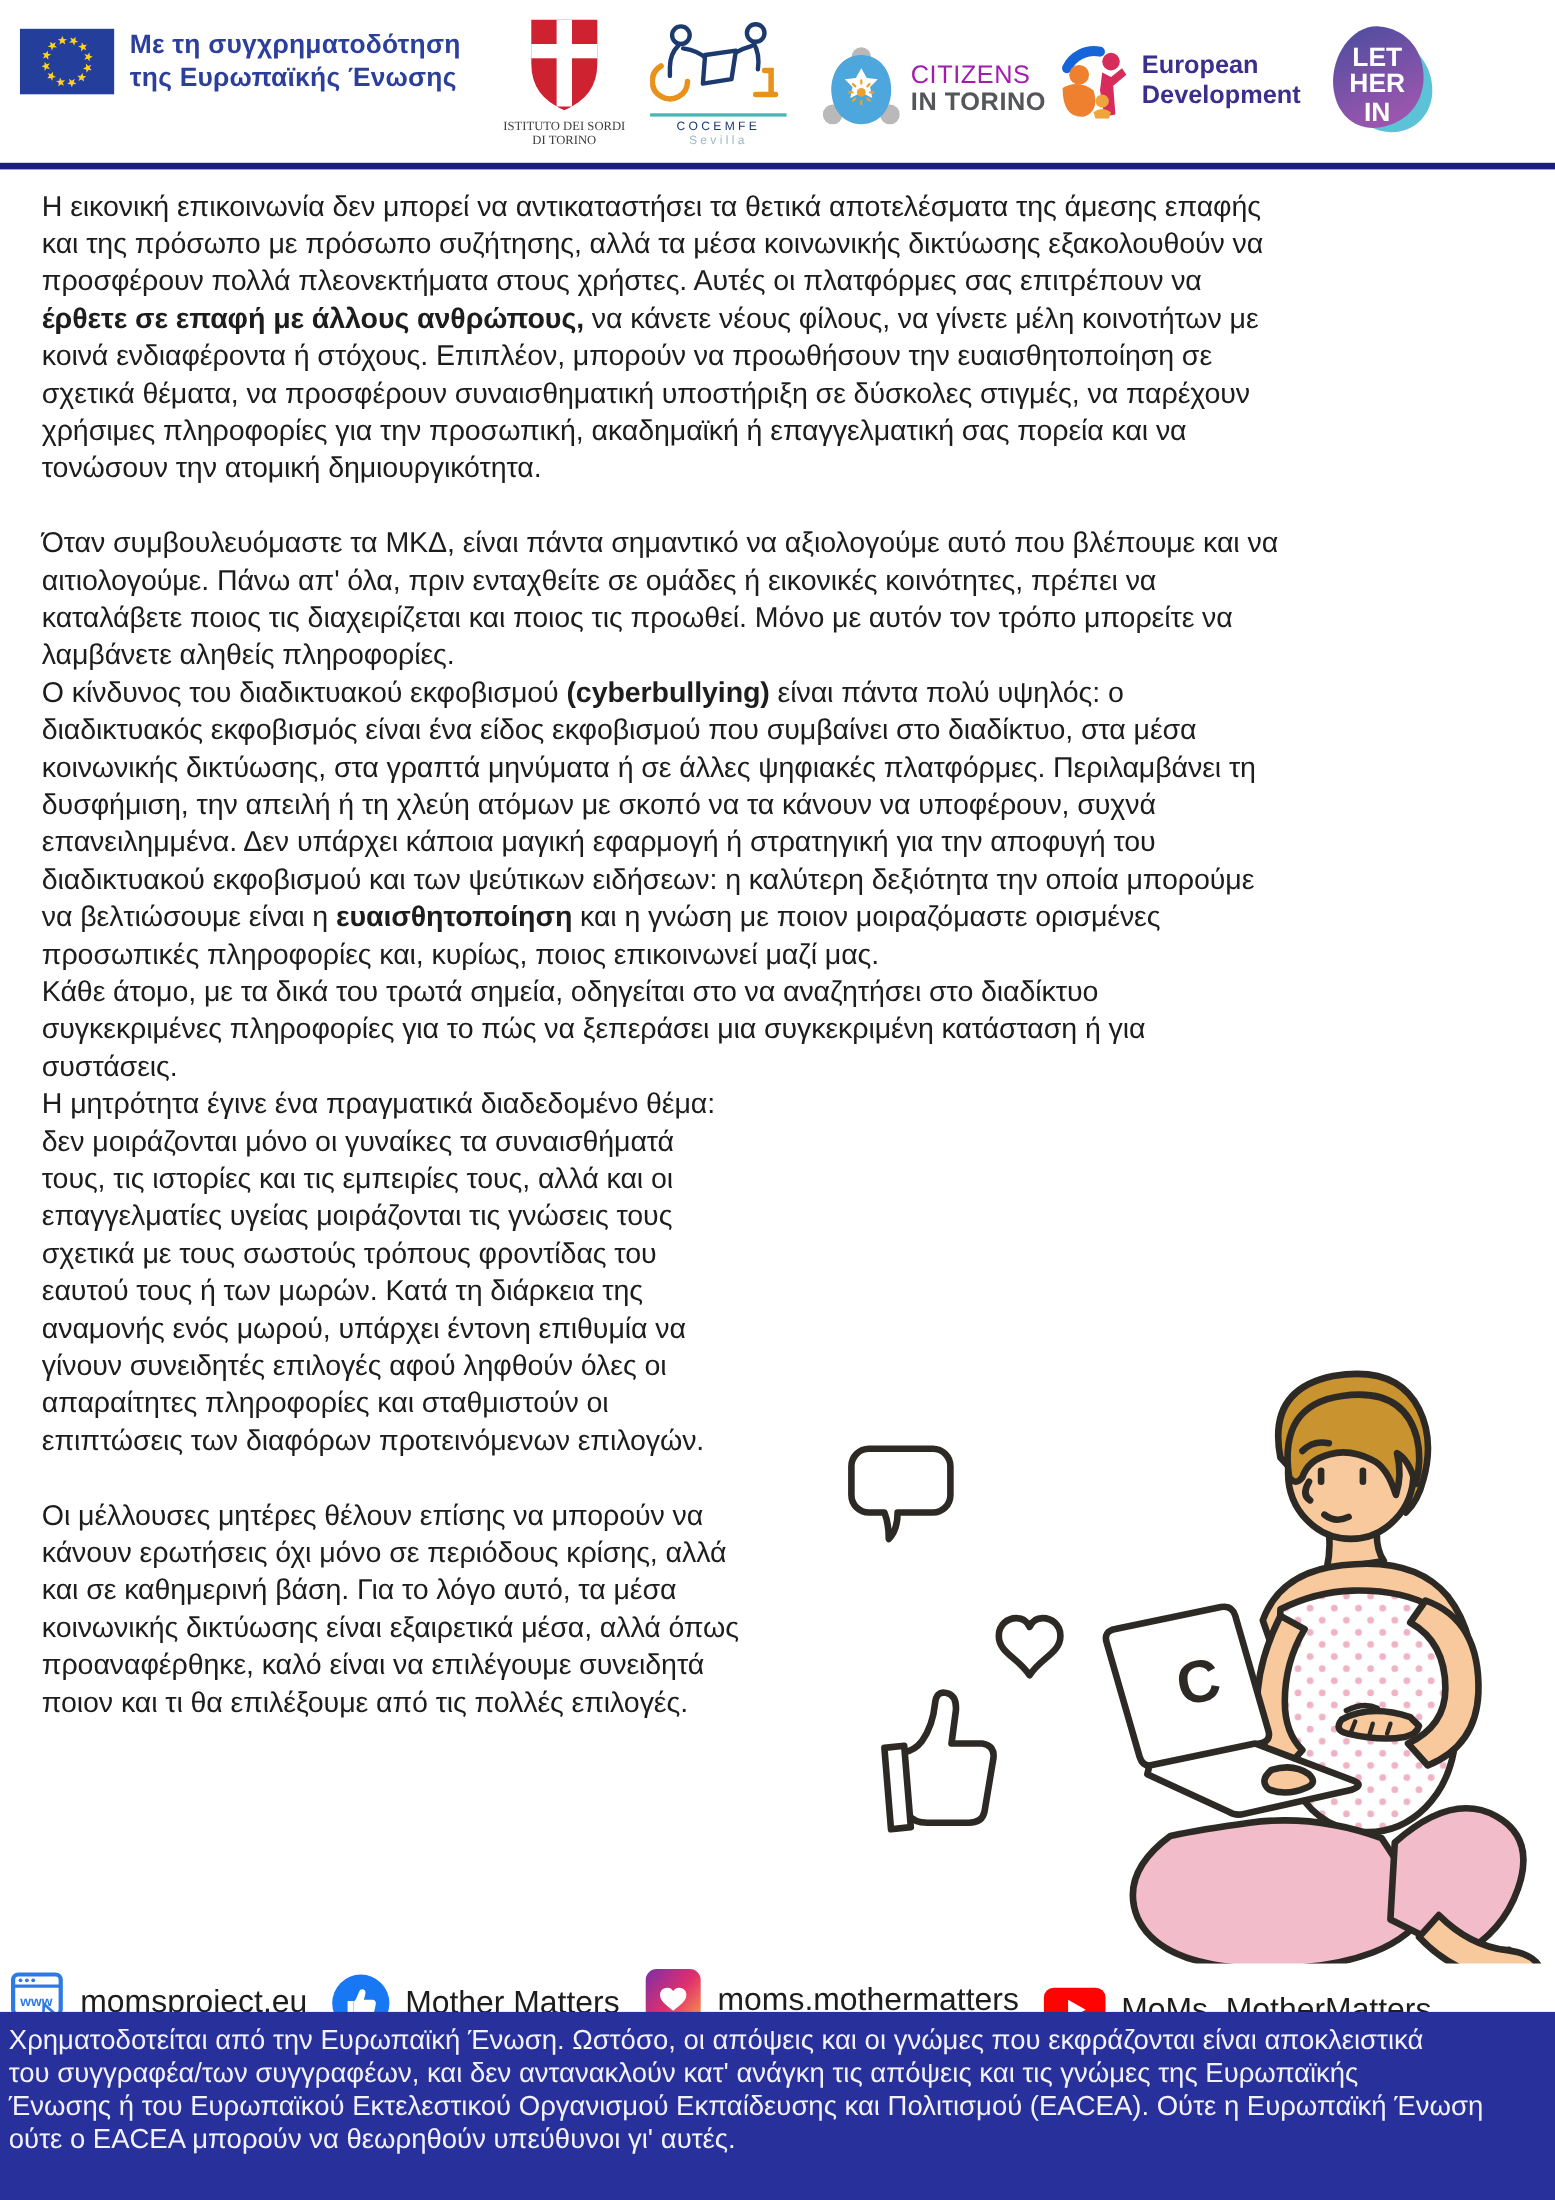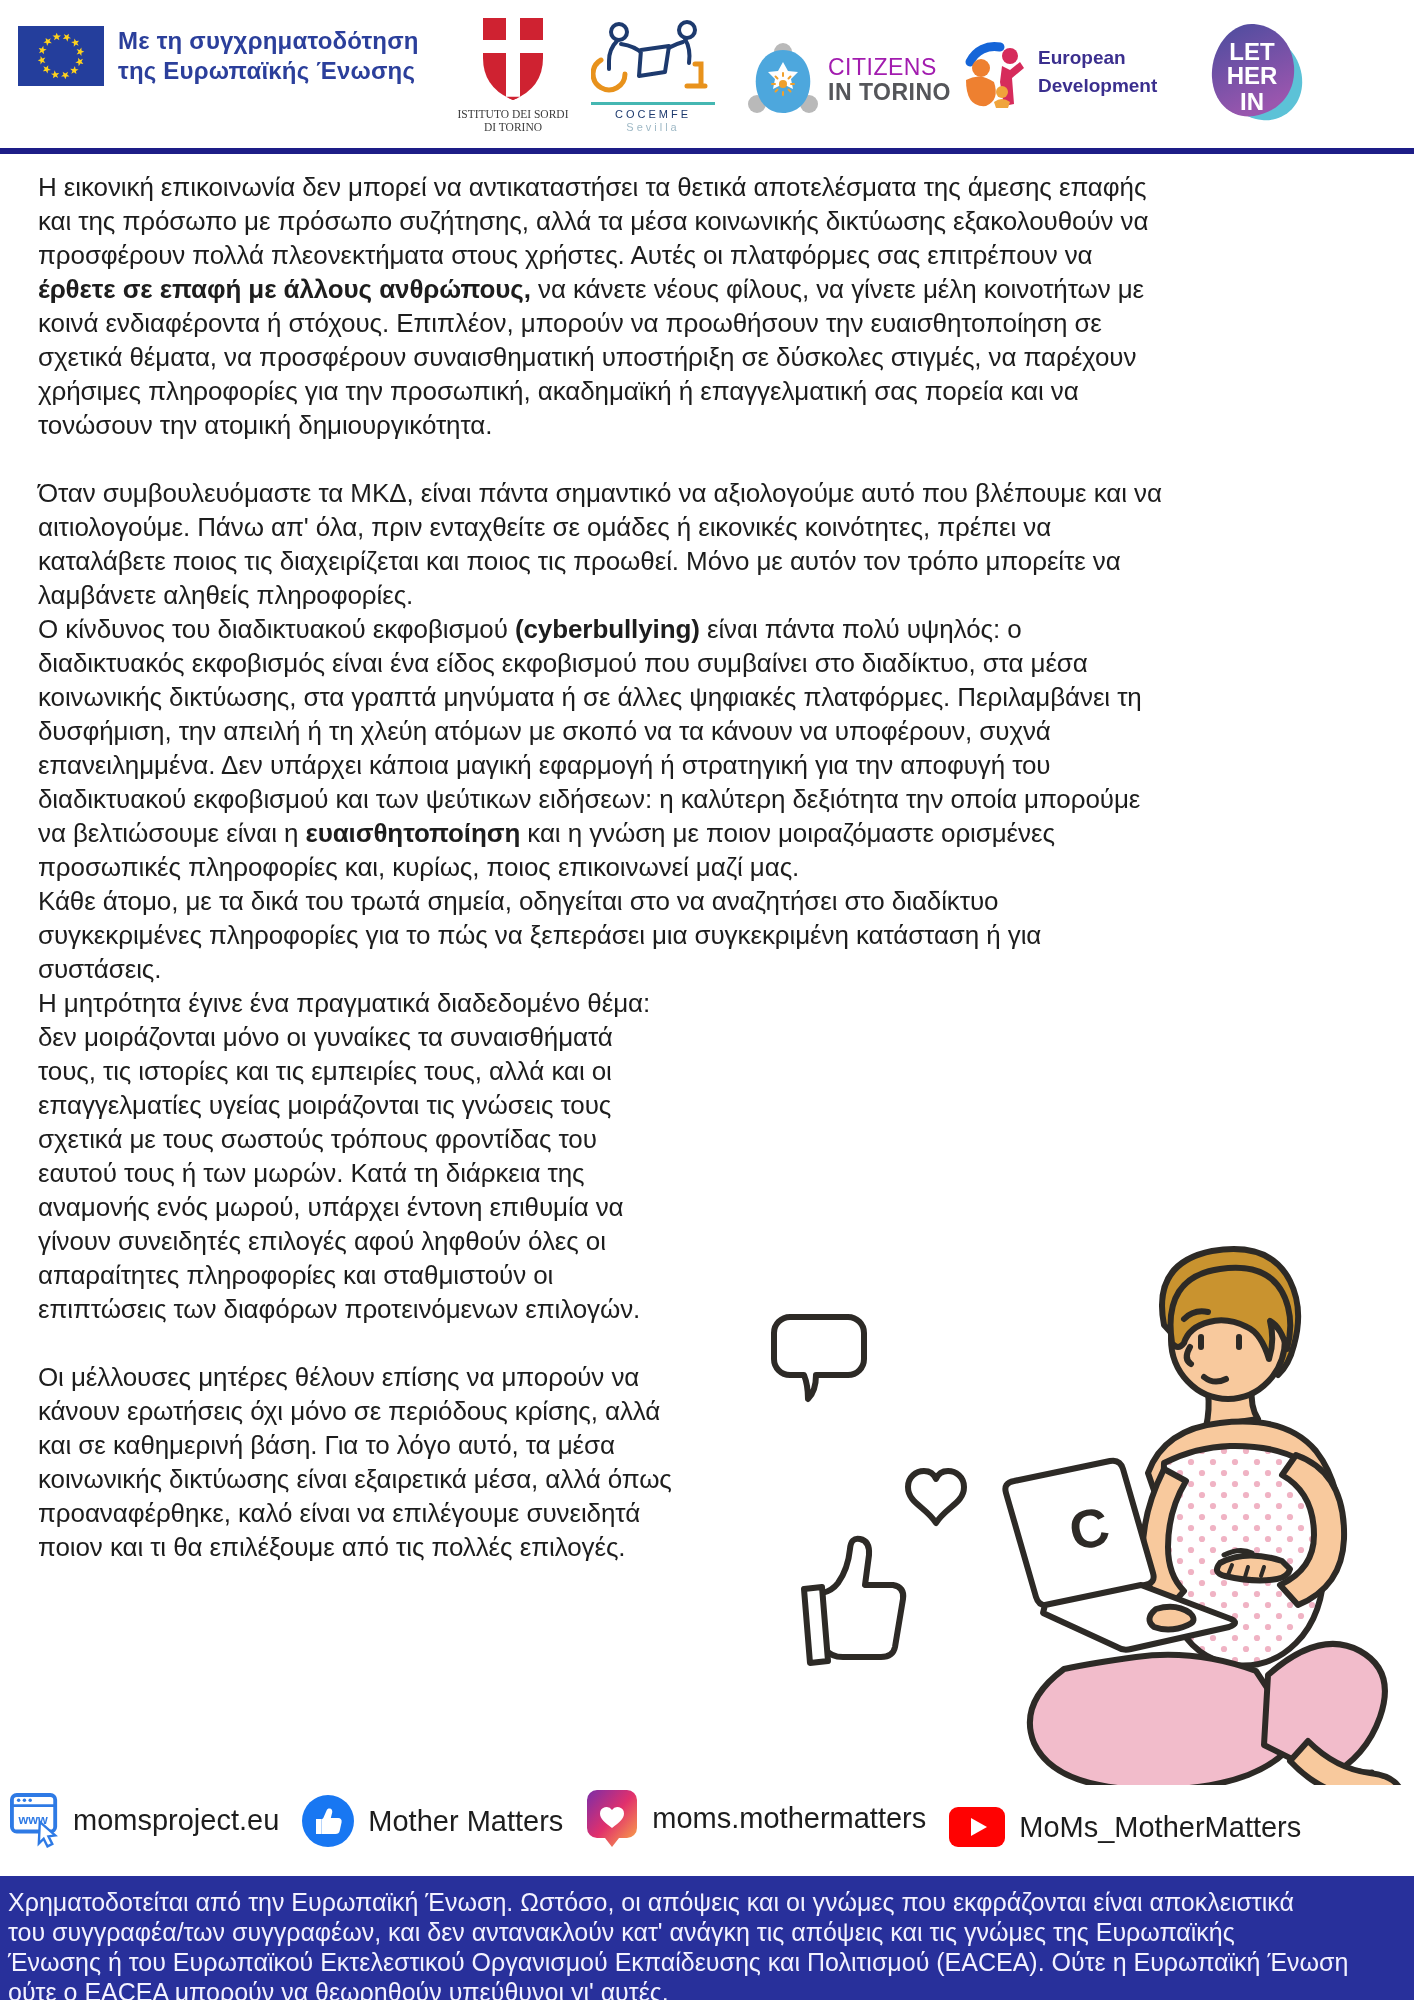--- a/index.html
+++ b/index.html
@@ -13,21 +13,21 @@
   .eu-text{font-weight:bold;font-size:24px;line-height:30px;color:#2b3f9b;letter-spacing:0.2px;}
   .logo-istituto{left:443px;top:16px;width:140px;text-align:center;}
   .istituto-caption{font-family:"Liberation Serif",serif;font-size:11.5px;line-height:13px;color:#3c3c3c;margin-top:2px;}
   .logo-cocemfe{left:588px;top:20px;width:130px;text-align:center;}
   .cocemfe-name{font-size:11px;font-weight:normal;color:#1d3a6e;letter-spacing:3px;margin-top:3px;}
   .cocemfe-sub{font-size:11px;color:#9fb9c6;letter-spacing:3px;margin-top:1px;}
   .logo-citizens{left:748px;top:42px;display:flex;align-items:center;gap:10px;}
   .cit-line1{font-size:23px;font-weight:400;color:#a21caf;line-height:25px;letter-spacing:0.5px;}
   .cit-line2{font-size:23px;font-weight:800;color:#55565a;line-height:25px;letter-spacing:0.5px;}
   .logo-eudev{left:958px;top:36px;display:flex;align-items:center;gap:10px;}
-  .eudev-text{font-size:19px;font-weight:bold;color:#3b2f8e;line-height:28px;}
+  .eudev-text{font-size:23px;font-weight:bold;color:#3b2f8e;line-height:28px;}
   .logo-letherin{left:1202px;top:20px;}
 
   
   .rule{position:absolute;top:148px;left:0;width:1414px;height:6px;background:#1d1d87;}
 
   
   .content{position:absolute;top:170px;left:38px;width:1126px;
            font-size:26px;line-height:34px;color:#1d1d1d;letter-spacing:-0.1px;}
   .para{margin:0;}
   .p1{margin-bottom:34px;}
@@ -37,21 +37,21 @@
   .illustration{position:absolute;top:1225px;left:712px;width:700px;height:560px;}
   .illustration svg{width:700px;height:560px;}
 
   
   .social{position:absolute;left:10px;bottom:152px;height:60px;display:flex;align-items:flex-end;
           font-size:29px;color:#1d1d1d;}
   .social-item{display:flex;align-items:center;gap:13px;margin-right:22px;}
   .social-label{white-space:nowrap;}
 
   
-  .disclaimer{position:absolute;left:0;bottom:0;width:1414px;height:124px;background:#28309b;
+  .disclaimer{position:absolute;left:0;bottom:0;width:1414px;height:171px;background:#28309b;
               color:#f3f2ff;font-size:25px;line-height:30px;box-sizing:border-box;padding:11px 8px;}
 </style>
 </head>
 <body>
 
 <div class="page">
 
   <header class="logos">
 
     <div class="logo logo-eu">

